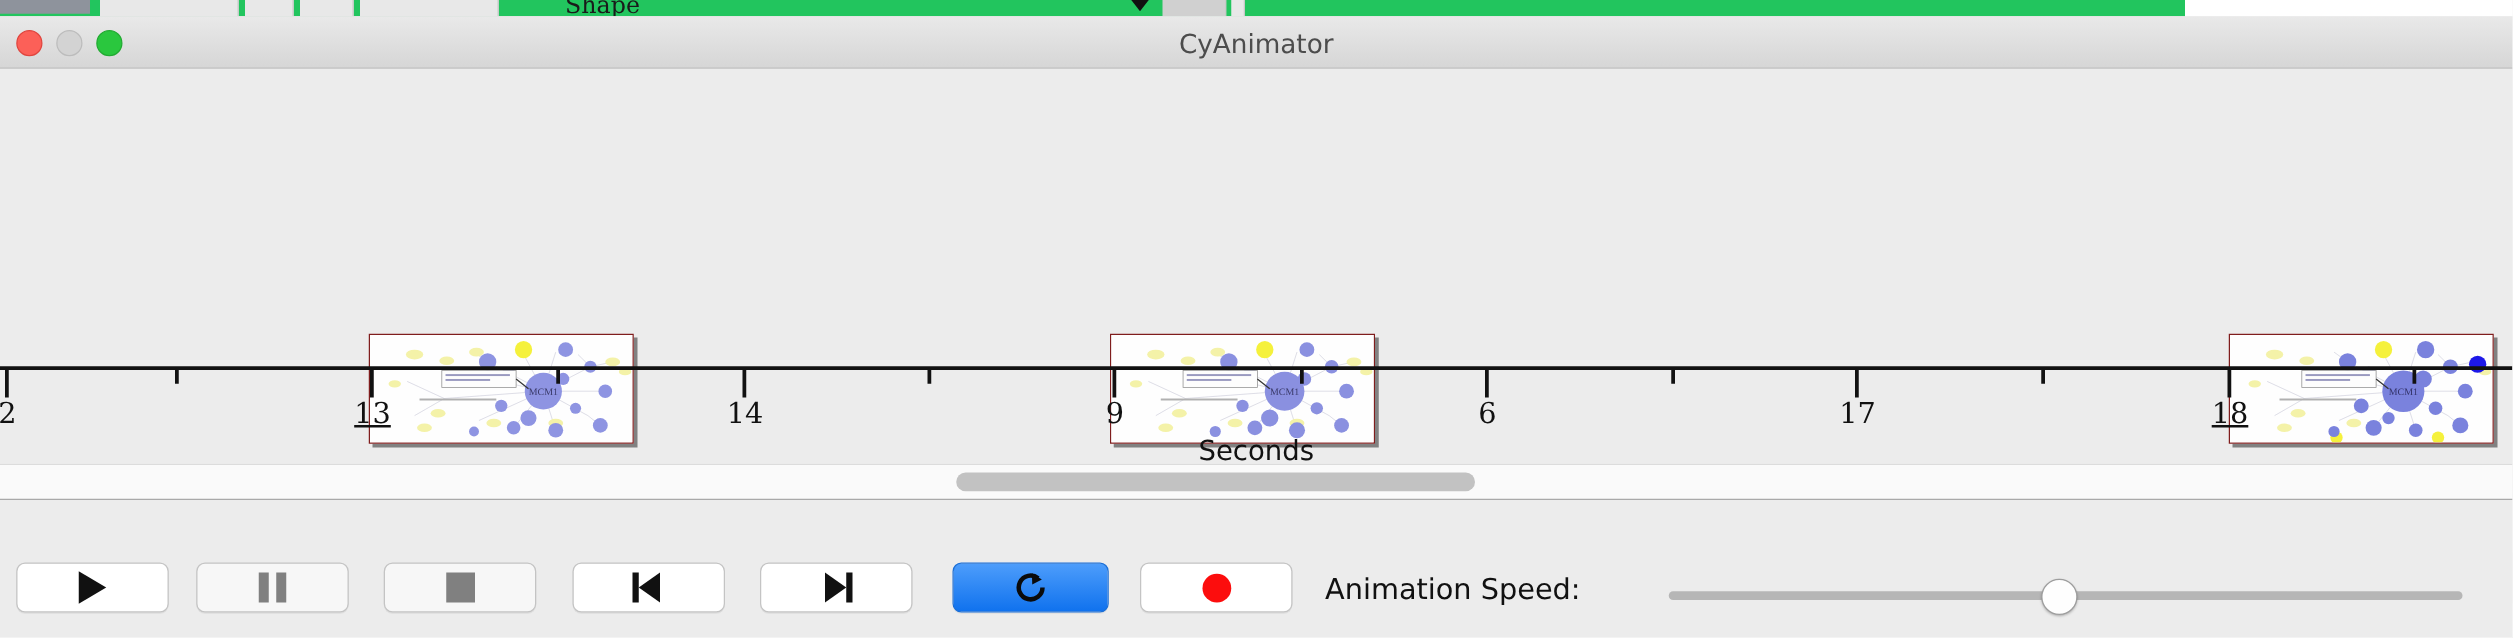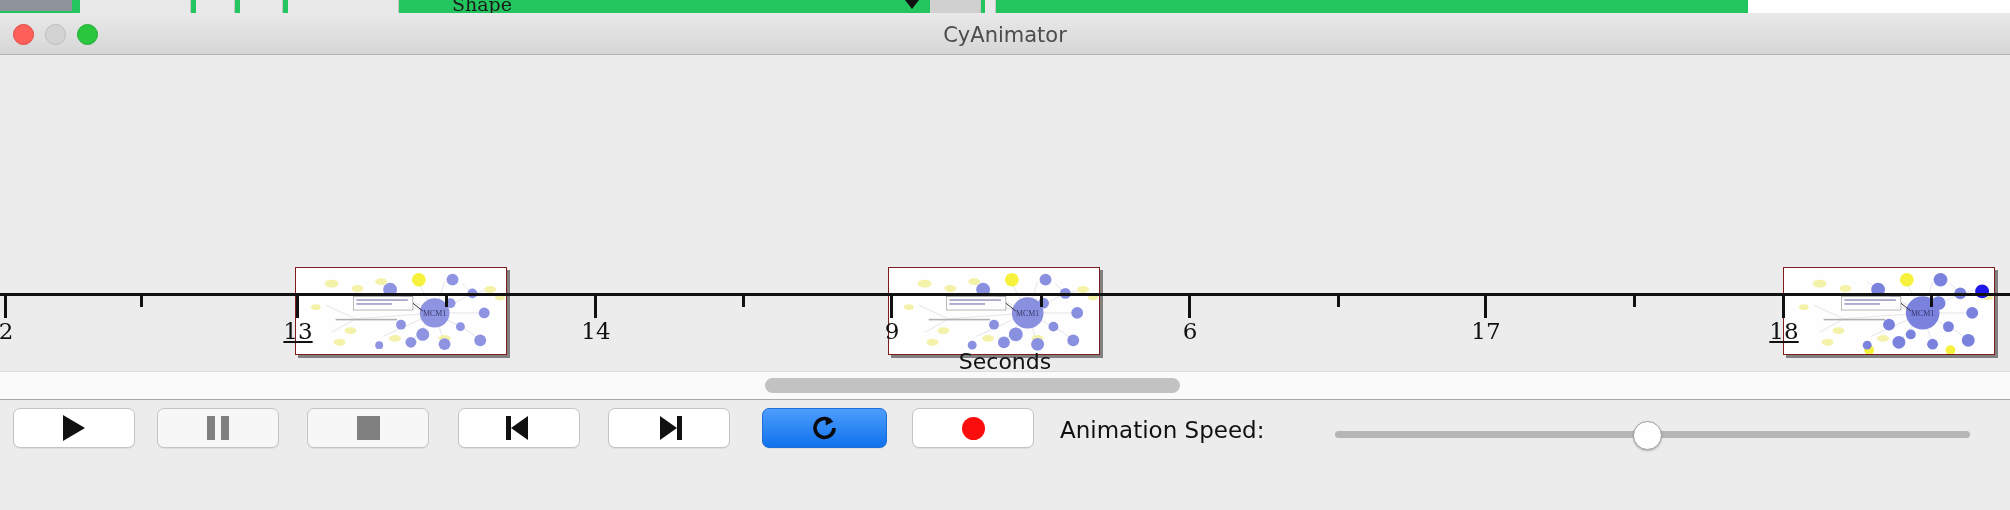--- a/index.html
+++ b/index.html
@@ -201,20 +201,21 @@
     width: 415px; height: 15px;
     border-radius: 8px;
     background: #c2c2c2;
   }
 
   
   .controls {
     position: relative;
     width: 100%; height: 41px;
     background: #ececec;
+    margin-top: 42px;
   }
   .ctl-btn {
     position: absolute;
     top: 8px;
     height: 40px;
     border-radius: 7px;
     border: 1px solid #c4c4c4;
     background: #ffffff;
     box-shadow: 0 1px 0 rgba(0,0,0,0.06);
     display: flex;

